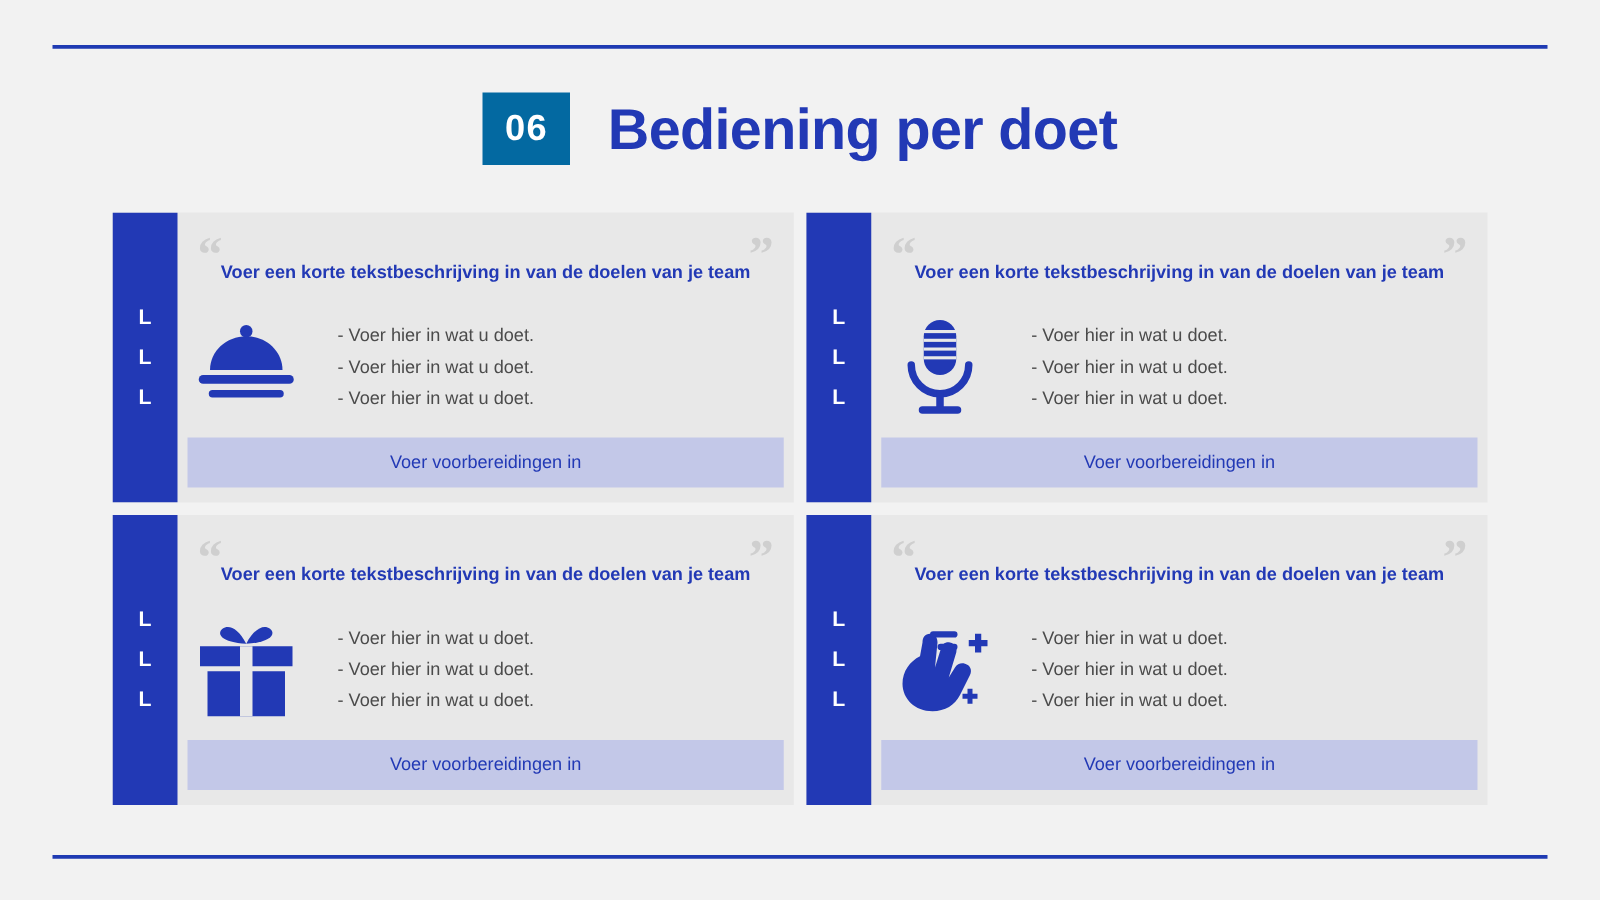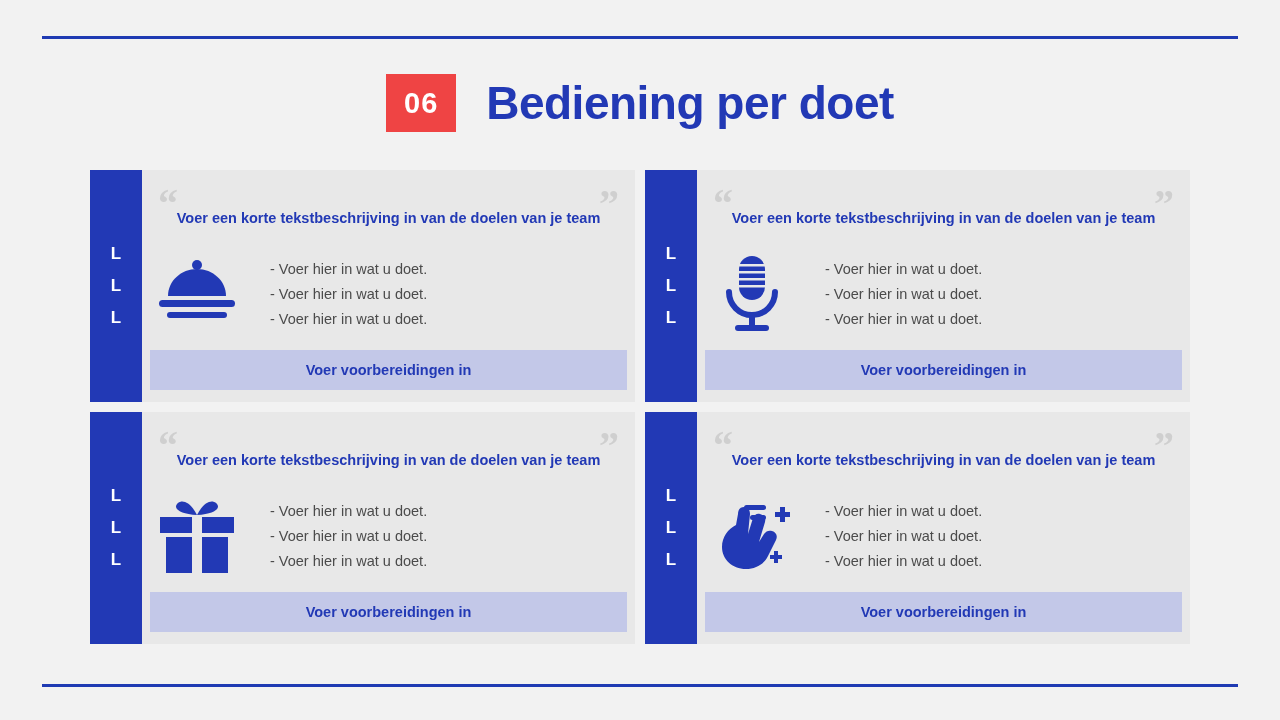--- a/index.html
+++ b/index.html
@@ -41,21 +41,21 @@
     right: 0;
     top: 74px;
     display: flex;
     align-items: center;
     justify-content: center;
     gap: 30px;
   }
   .number-badge {
     width: 70px;
     height: 58px;
-    background: #ef4444;
+    background: #0369a1;
     color: #ffffff;
     display: flex;
     align-items: center;
     justify-content: center;
     font-size: 29px;
     font-weight: bold;
     letter-spacing: 1px;
   }
   .slide-title {
     color: #2239b5;
@@ -145,21 +145,21 @@
   }
   .card-button {
     margin: 0 8px 12px 8px;
     height: 40px;
     background: #c3c8e8;
     color: #2239b5;
     display: flex;
     align-items: center;
     justify-content: center;
     font-size: 14.5px;
-    font-weight: bold;
+    font-weight: normal;
     cursor: pointer;
   }
 </style>
 </head>
 <body>
 
 <div class="slide">
 
   <div class="rule-top"></div>
   <div class="rule-bottom"></div>

